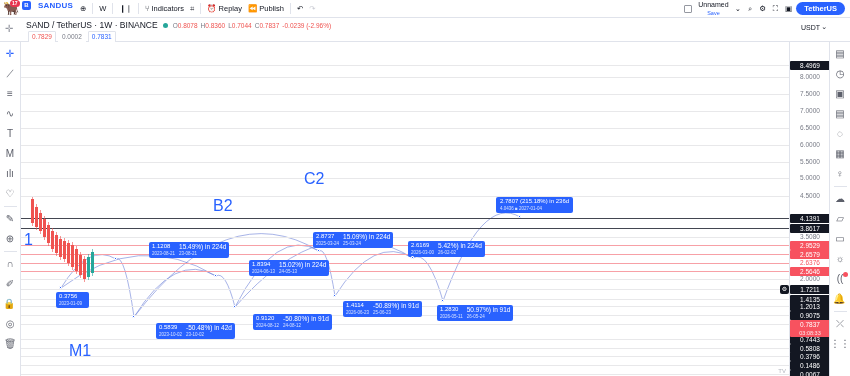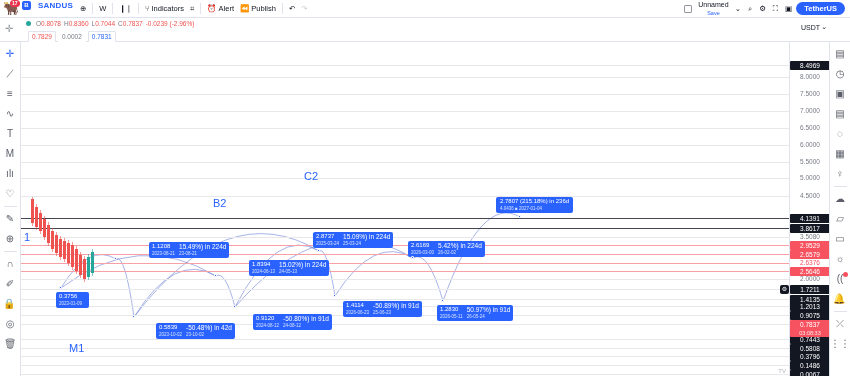--- a/index.html
+++ b/index.html
@@ -158,21 +158,21 @@
   .tag .c1 { font-size: 6.5px; }
   .tag .c2 { font-size: 4.5px; opacity: .8; }
   .tag.single { padding: 1px 4px; }
 
   .anchor {
     position: absolute; width: 3px; height: 3px; background: #2962ff;
     border: 1px solid #fff; border-radius: 1px;
   }
   .arcsvg { position: absolute; left: 0; top: 0; width: 768px; height: 334px; }
 
-  .wavelbl { position: absolute; color: #2962ff; font-size: 11px; }
+  .wavelbl { position: absolute; color: #2962ff; font-size: 16px; }
 
   .tv-wm {
     position: absolute; right: 3px; bottom: 2px; font-size: 6px; color: #b2b5be;
   }
 </style>
 </head>
 <body>
 
 <div id="app">
 
@@ -211,21 +211,21 @@
     </div>
 
     <div class="tb-item">
       <span class="ic">⌗</span>
     </div>
 
     <div class="tb-sep"></div>
 
     <div class="tb-item">
       <span class="ic">⏰</span>
-      <span>Alert</span>
+      <span>Replay</span>
     </div>
 
     <div class="tb-item">
       <span class="ic">⏪</span>
       <span>Publish</span>
     </div>
 
     <div class="tb-sep"></div>
 
     <div class="tb-item">
@@ -259,20 +259,21 @@
         <span class="ic">▣</span>
       </div>
       <div class="publish">TetherUS</div>
     </div>
   </div>
 
   <div class="infobar">
     <span class="cross-ic">✛</span>
 
     <div class="legend-row1">
+      <span class="legend-title"><span>SAND / TetherUS</span> · <span>1W</span> · <span>BINANCE</span></span>
       <span class="mkt-dot"></span>
       <span class="ohlc">
         <span><span class="k">O</span><span>0.8078</span></span>
         <span><span class="k">H</span><span>0.8360</span></span>
         <span><span class="k">L</span><span>0.7044</span></span>
         <span><span class="k">C</span><span>0.7837</span></span>
         <span>-0.0239 (-2.96%)</span>
       </span>
     </div>
 

